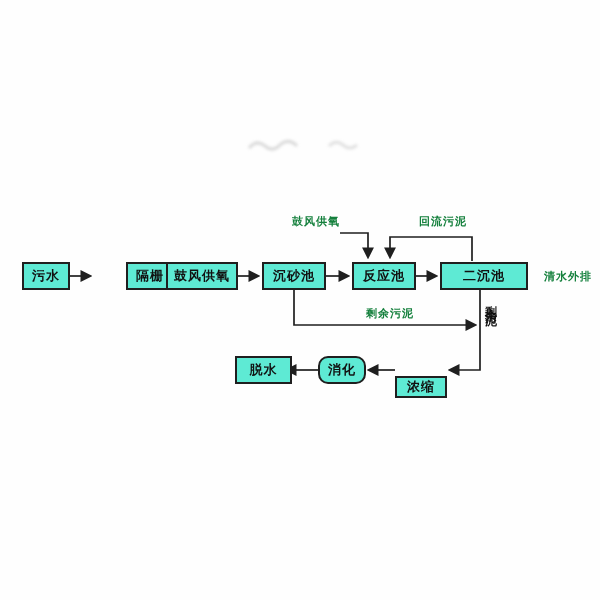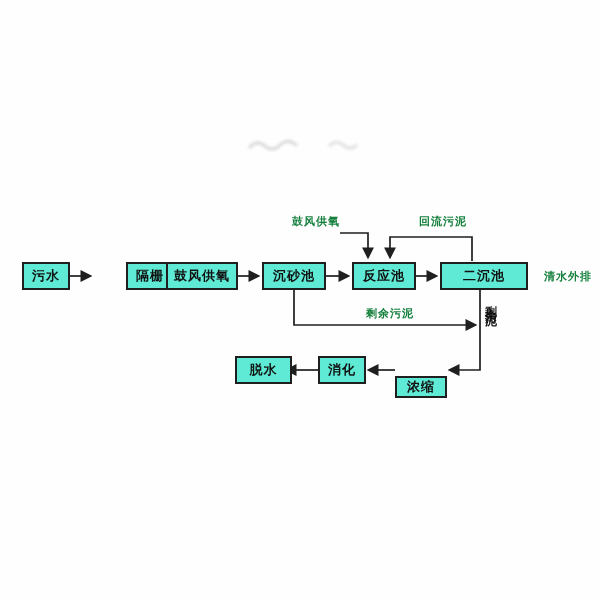--- a/index.html
+++ b/index.html
@@ -85,16 +85,16 @@
 
   <div class="lbl" style="left:526px; top:269px;margin-left:18px;">清水外排</div>
 
   <div class="lbl" style="left:292px; top:214px;">鼓风供氧</div>
   <div class="lbl" style="left:397px; top:214px;padding-left:22px;">回流污泥</div>
 
   <div class="lbl" style="left:366px; top:306px;">剩余污泥</div>
   <div class="lbl-v" style="left:484px; top:296px; height:62px;">剩余污泥</div>
 
   <div class="box" style="left:395px; top:376px; width:52px; height:22px;font-family:Liberation Mono, monospace;">浓缩</div>
-  <div class="box" style="left:318px; top:356px; width:48px; height:28px;">消化</div>
+  <div class="box" style="left:318px; top:356px; width:48px; height:28px;border-radius:10px;">消化</div>
   <div class="box" style="left:235px; top:356px; width:57px; height:28px;text-align:right;">脱水</div>
 
 </div>
 
 </body></html>

